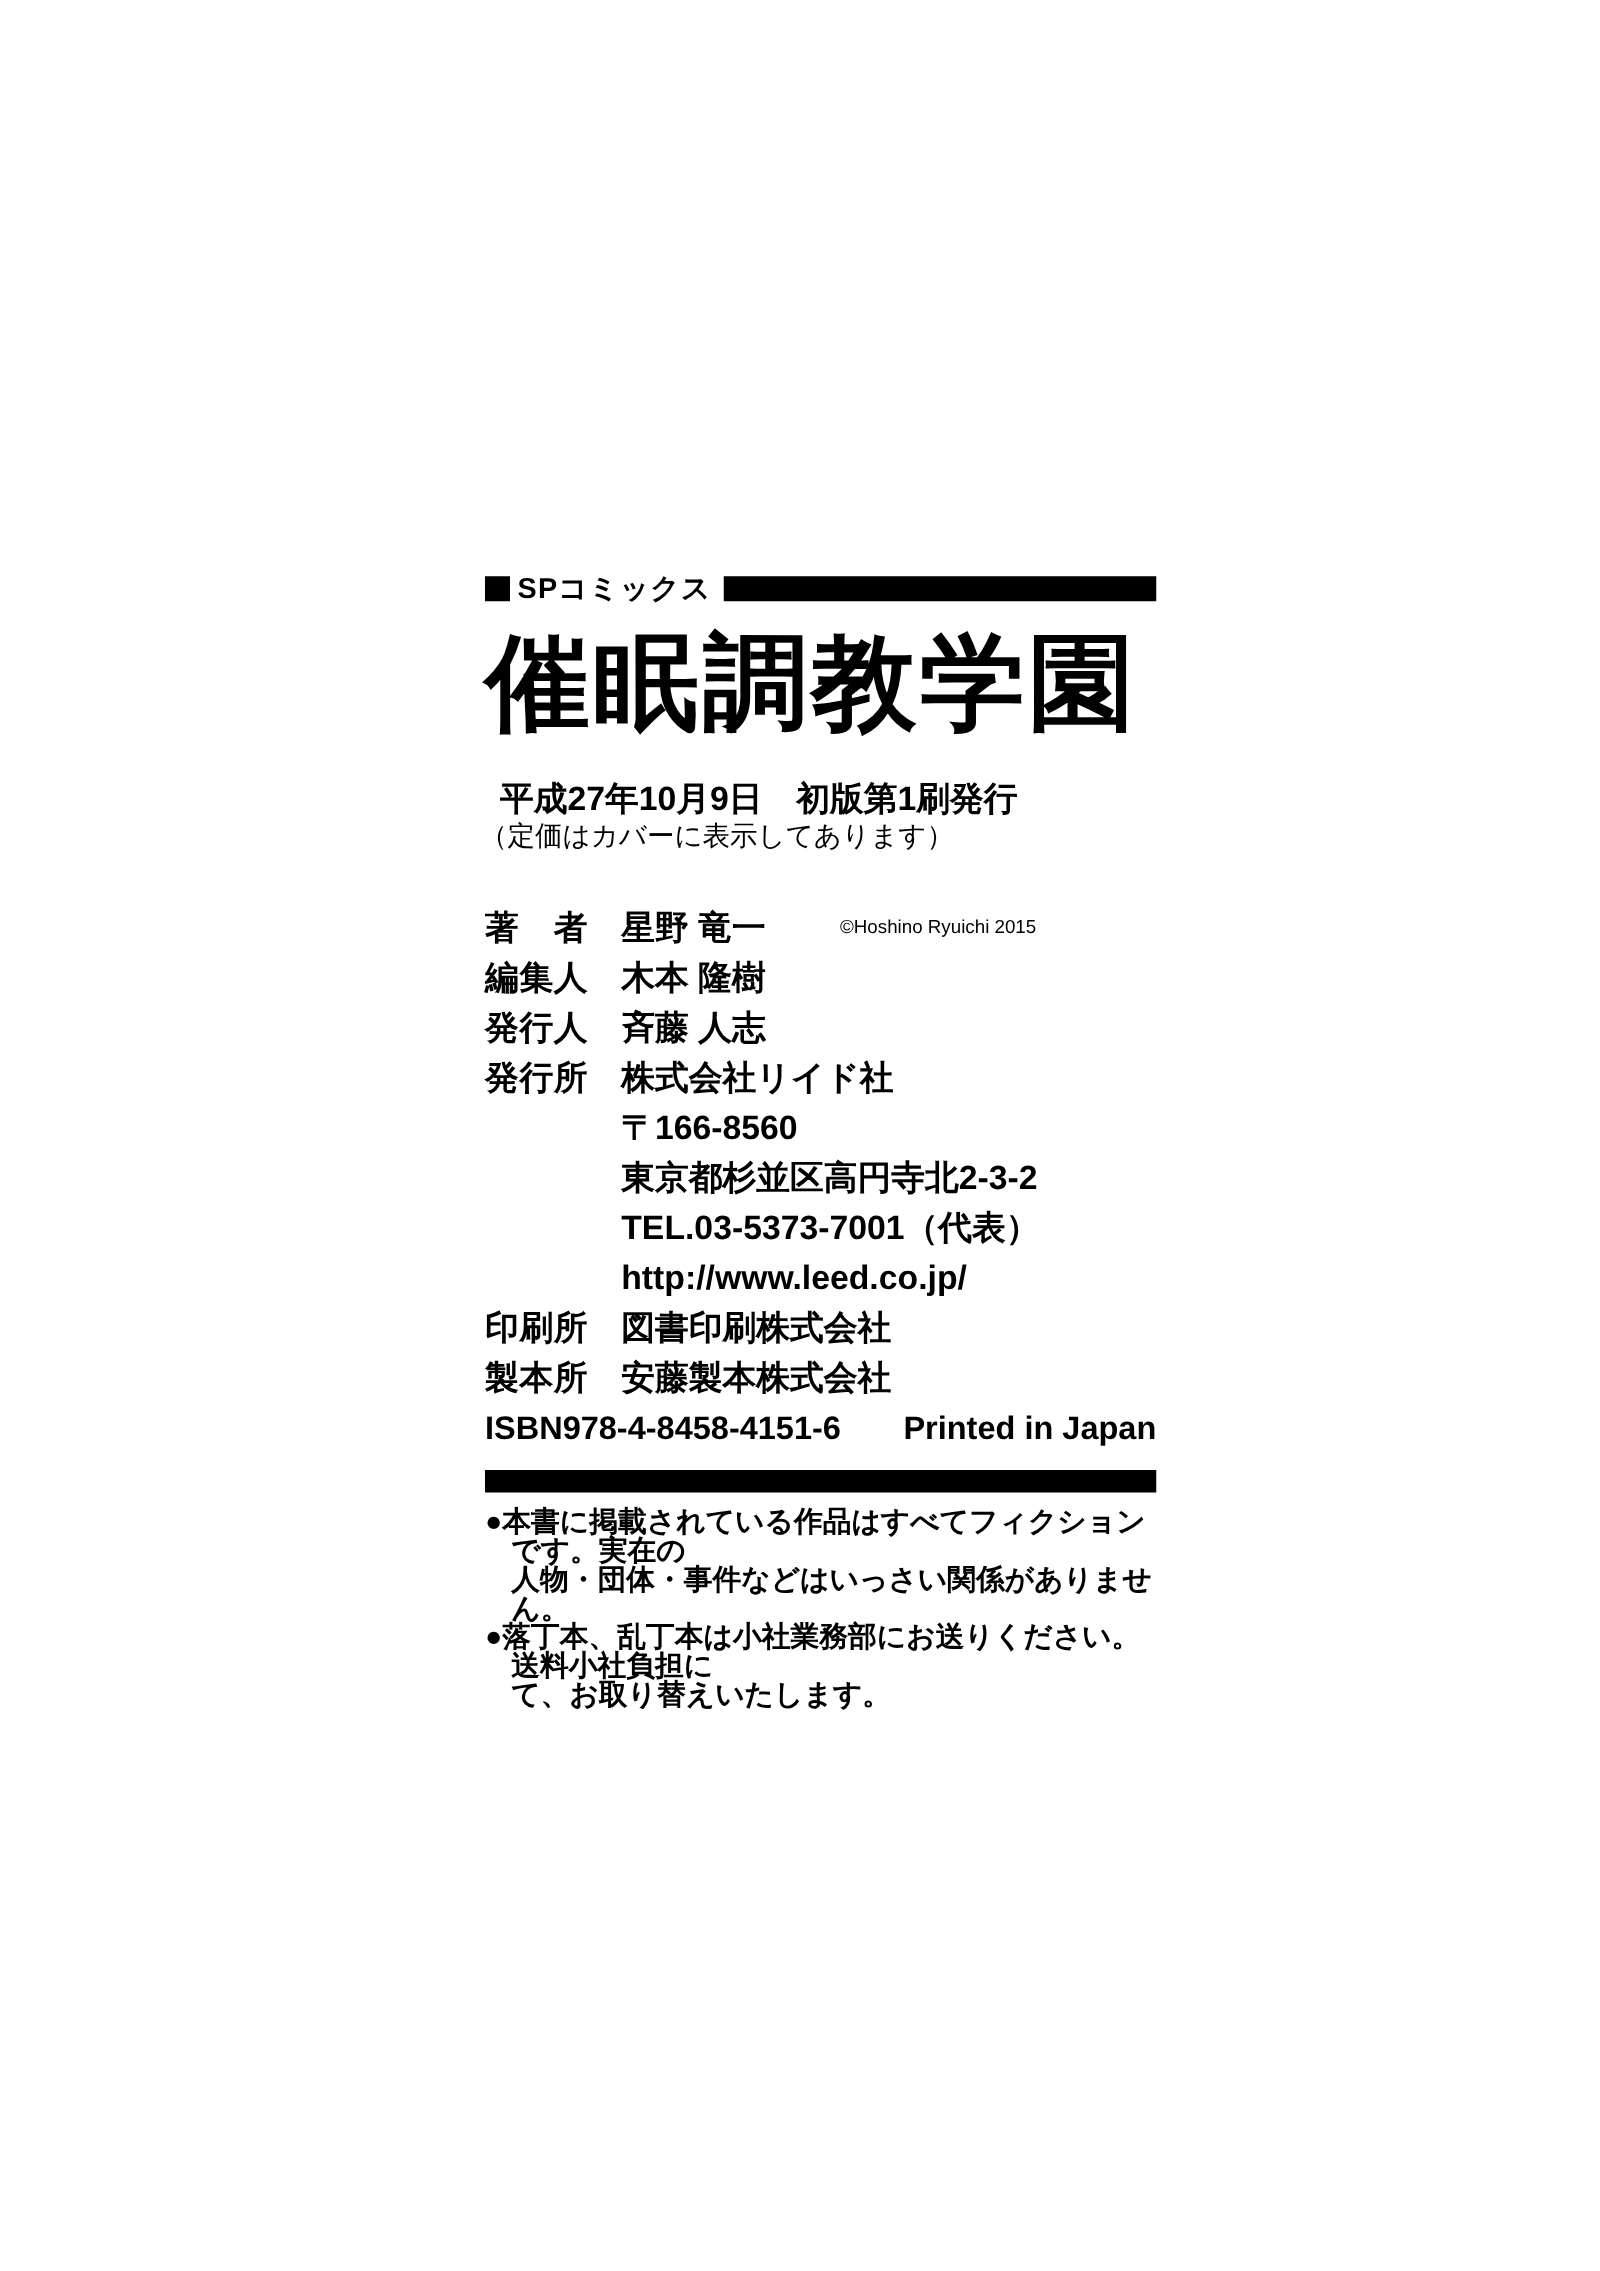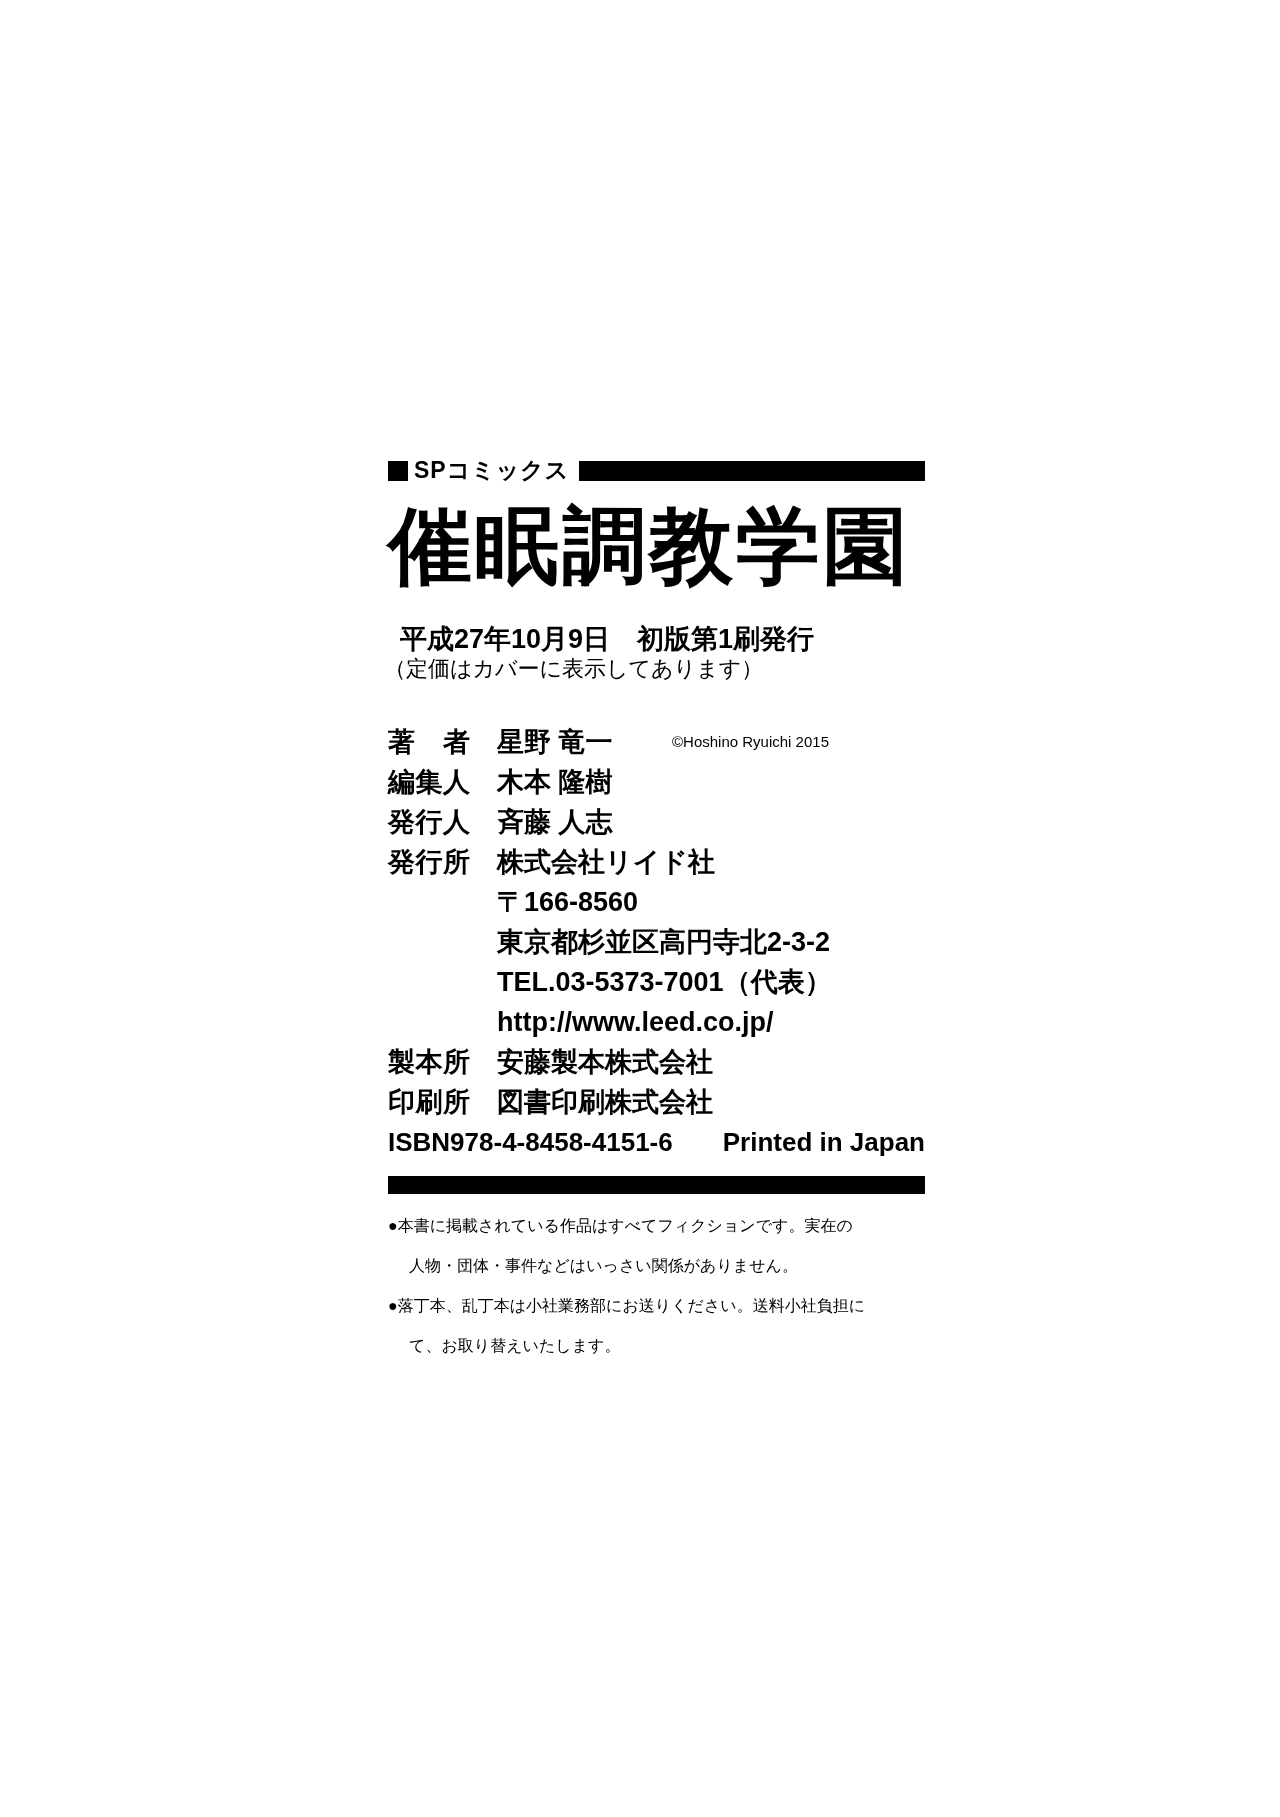--- a/index.html
+++ b/index.html
@@ -146,23 +146,23 @@
   }
 
   
   .notes {
     position: absolute;
     left: 0;
     top: 1206px;
     width: 100%;
   }
   .note-item {
-    font-size: 16px;
-    font-weight: 400;
-    line-height: 40px;
+    font-size: 23px;
+    font-weight: 700;
+    line-height: 23px;
     white-space: pre-line;
     padding-left: 21px;
     text-indent: -21px;
     margin: 0;
   }
 </style>
 </head>
 <body>
 
 <div class="page">
@@ -207,26 +207,26 @@
       </div>
       <div class="credit-row">
         <span class="credit-label"></span>
         <span class="credit-value">TEL.03-5373-7001（代表）</span>
       </div>
       <div class="credit-row">
         <span class="credit-label"></span>
         <span class="credit-value">http://www.leed.co.jp/</span>
       </div>
       <div class="credit-row">
+        <span class="credit-label">印刷所</span>
+        <span class="credit-value">図書印刷株式会社</span>
+      </div>
+      <div class="credit-row">
         <span class="credit-label">製本所</span>
         <span class="credit-value">安藤製本株式会社</span>
-      </div>
-      <div class="credit-row">
-        <span class="credit-label">印刷所</span>
-        <span class="credit-value">図書印刷株式会社</span>
       </div>
     </div>
 
     <div class="isbn-row">
       <span>ISBN978-4-8458-4151-6</span>
       <span>Printed in Japan</span>
     </div>
 
     <div class="divider-bar"></div>
 

